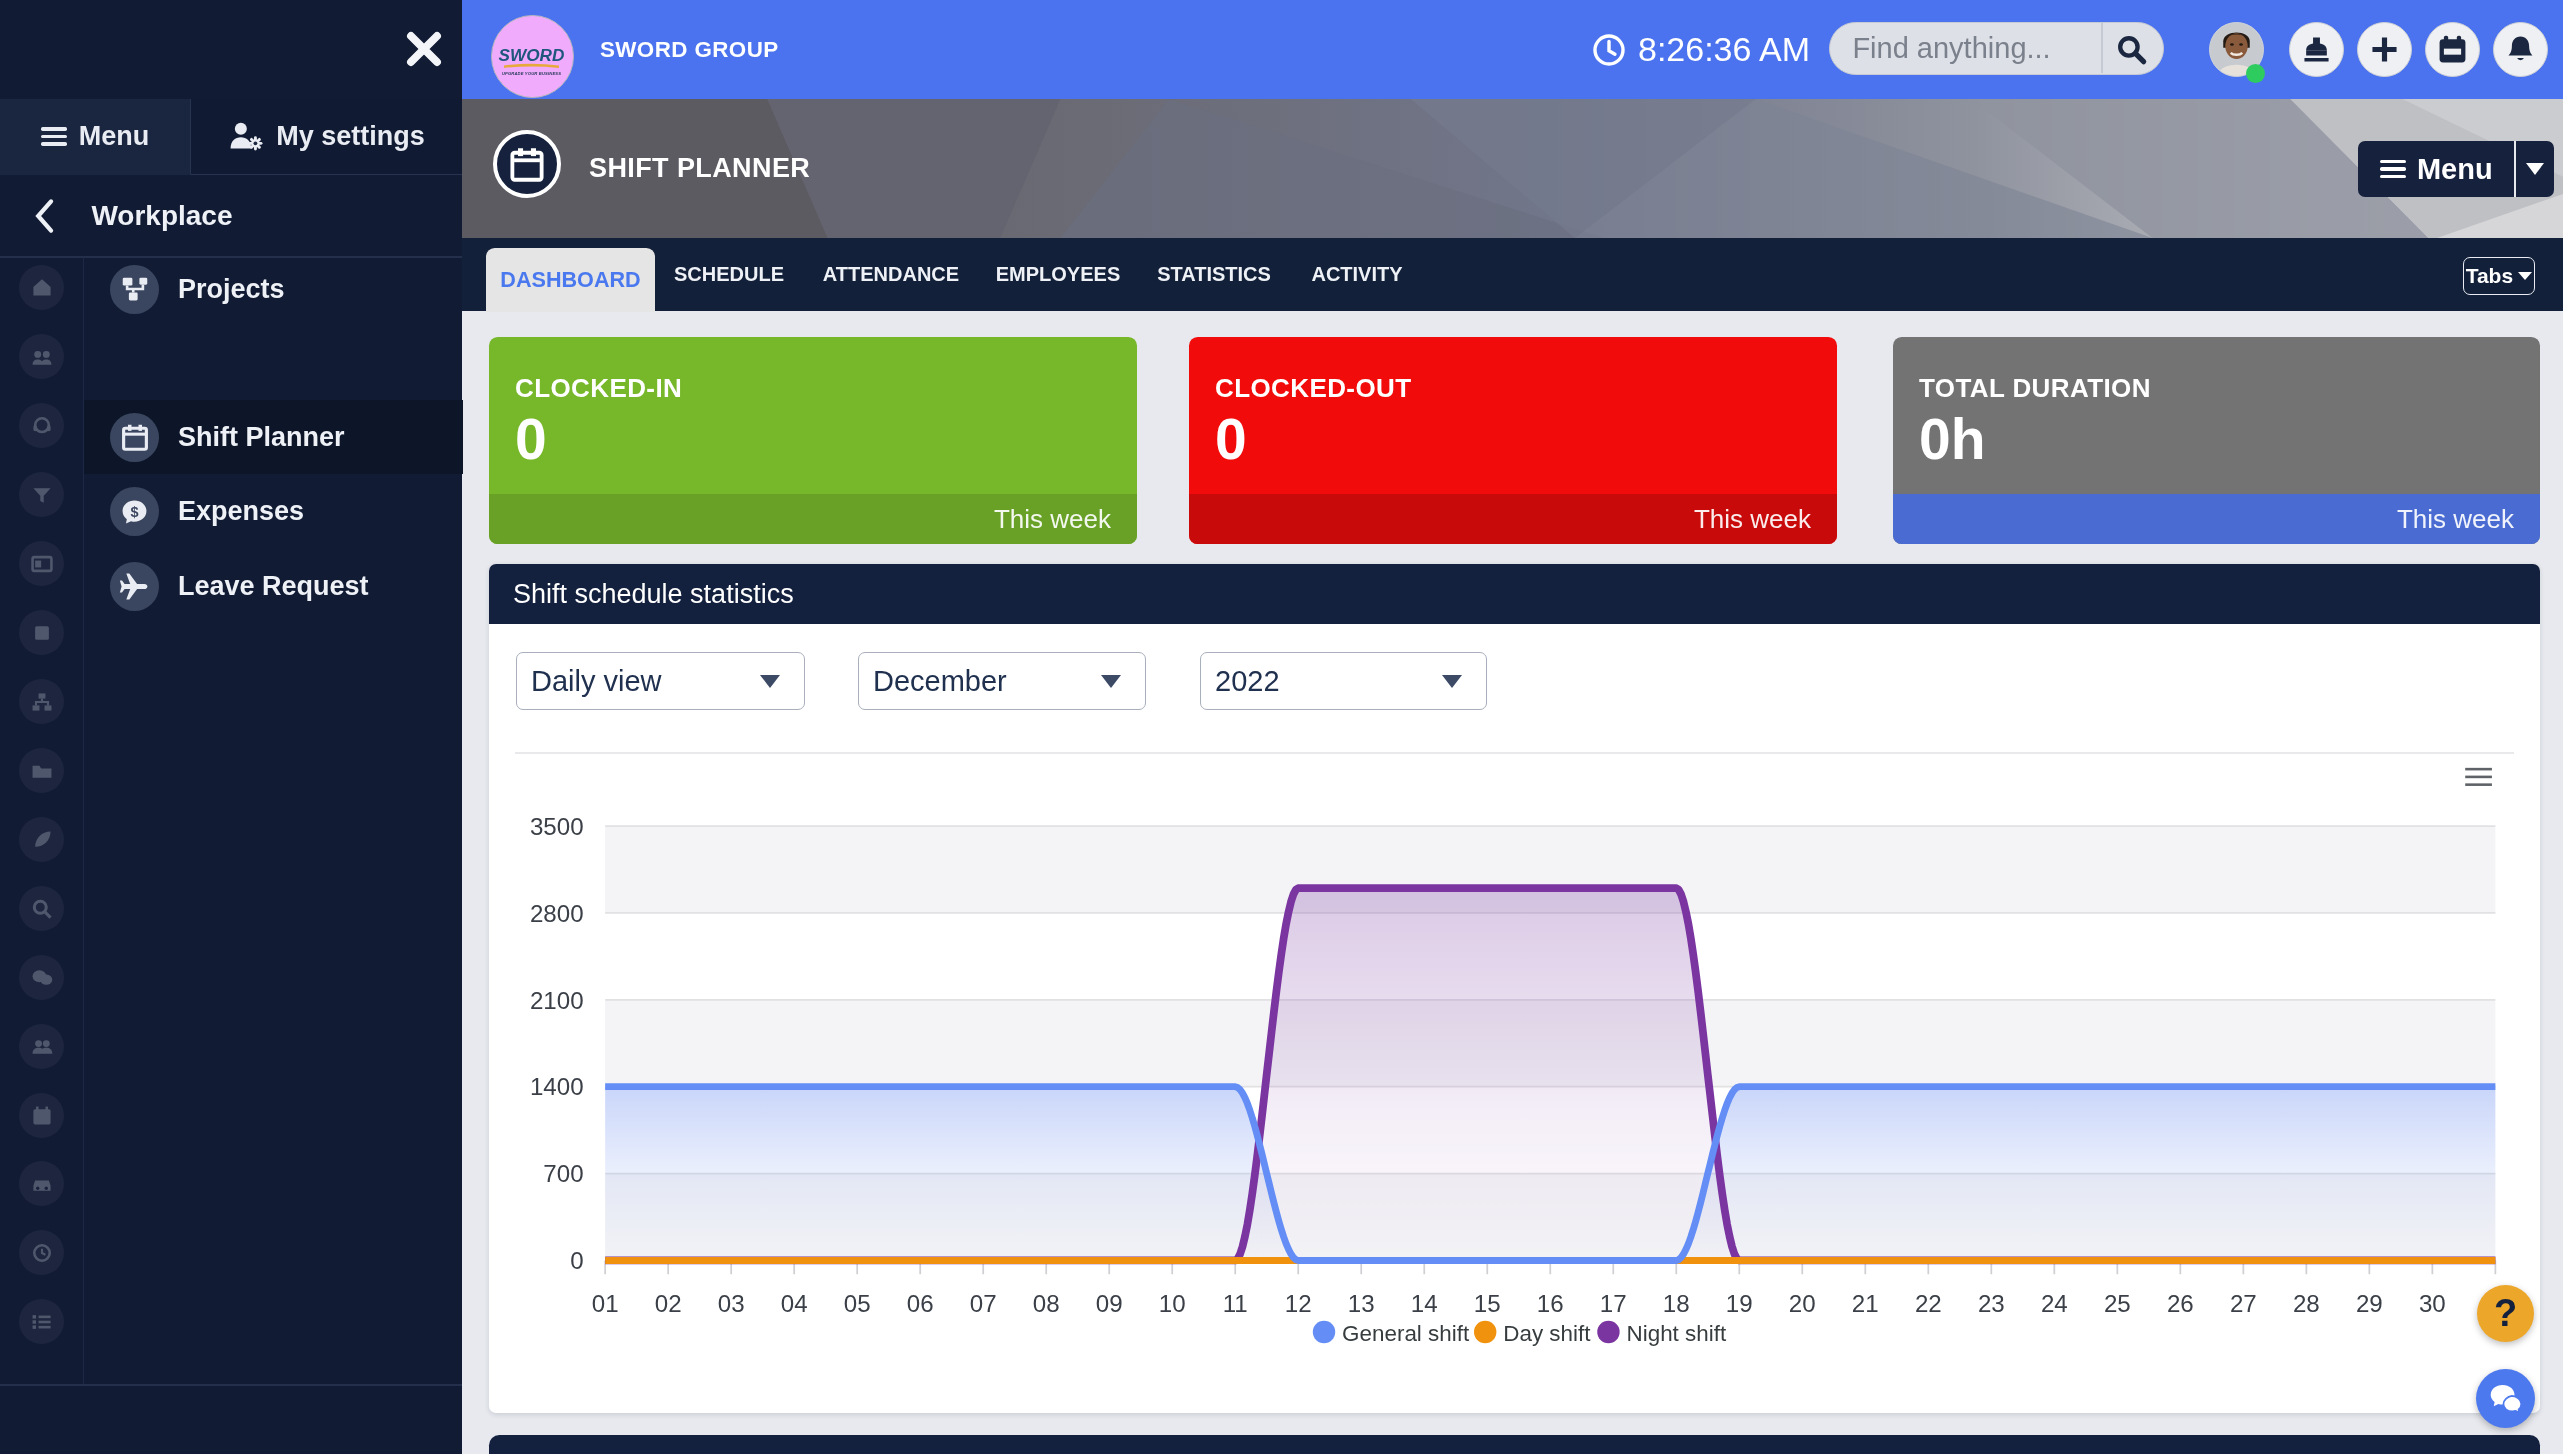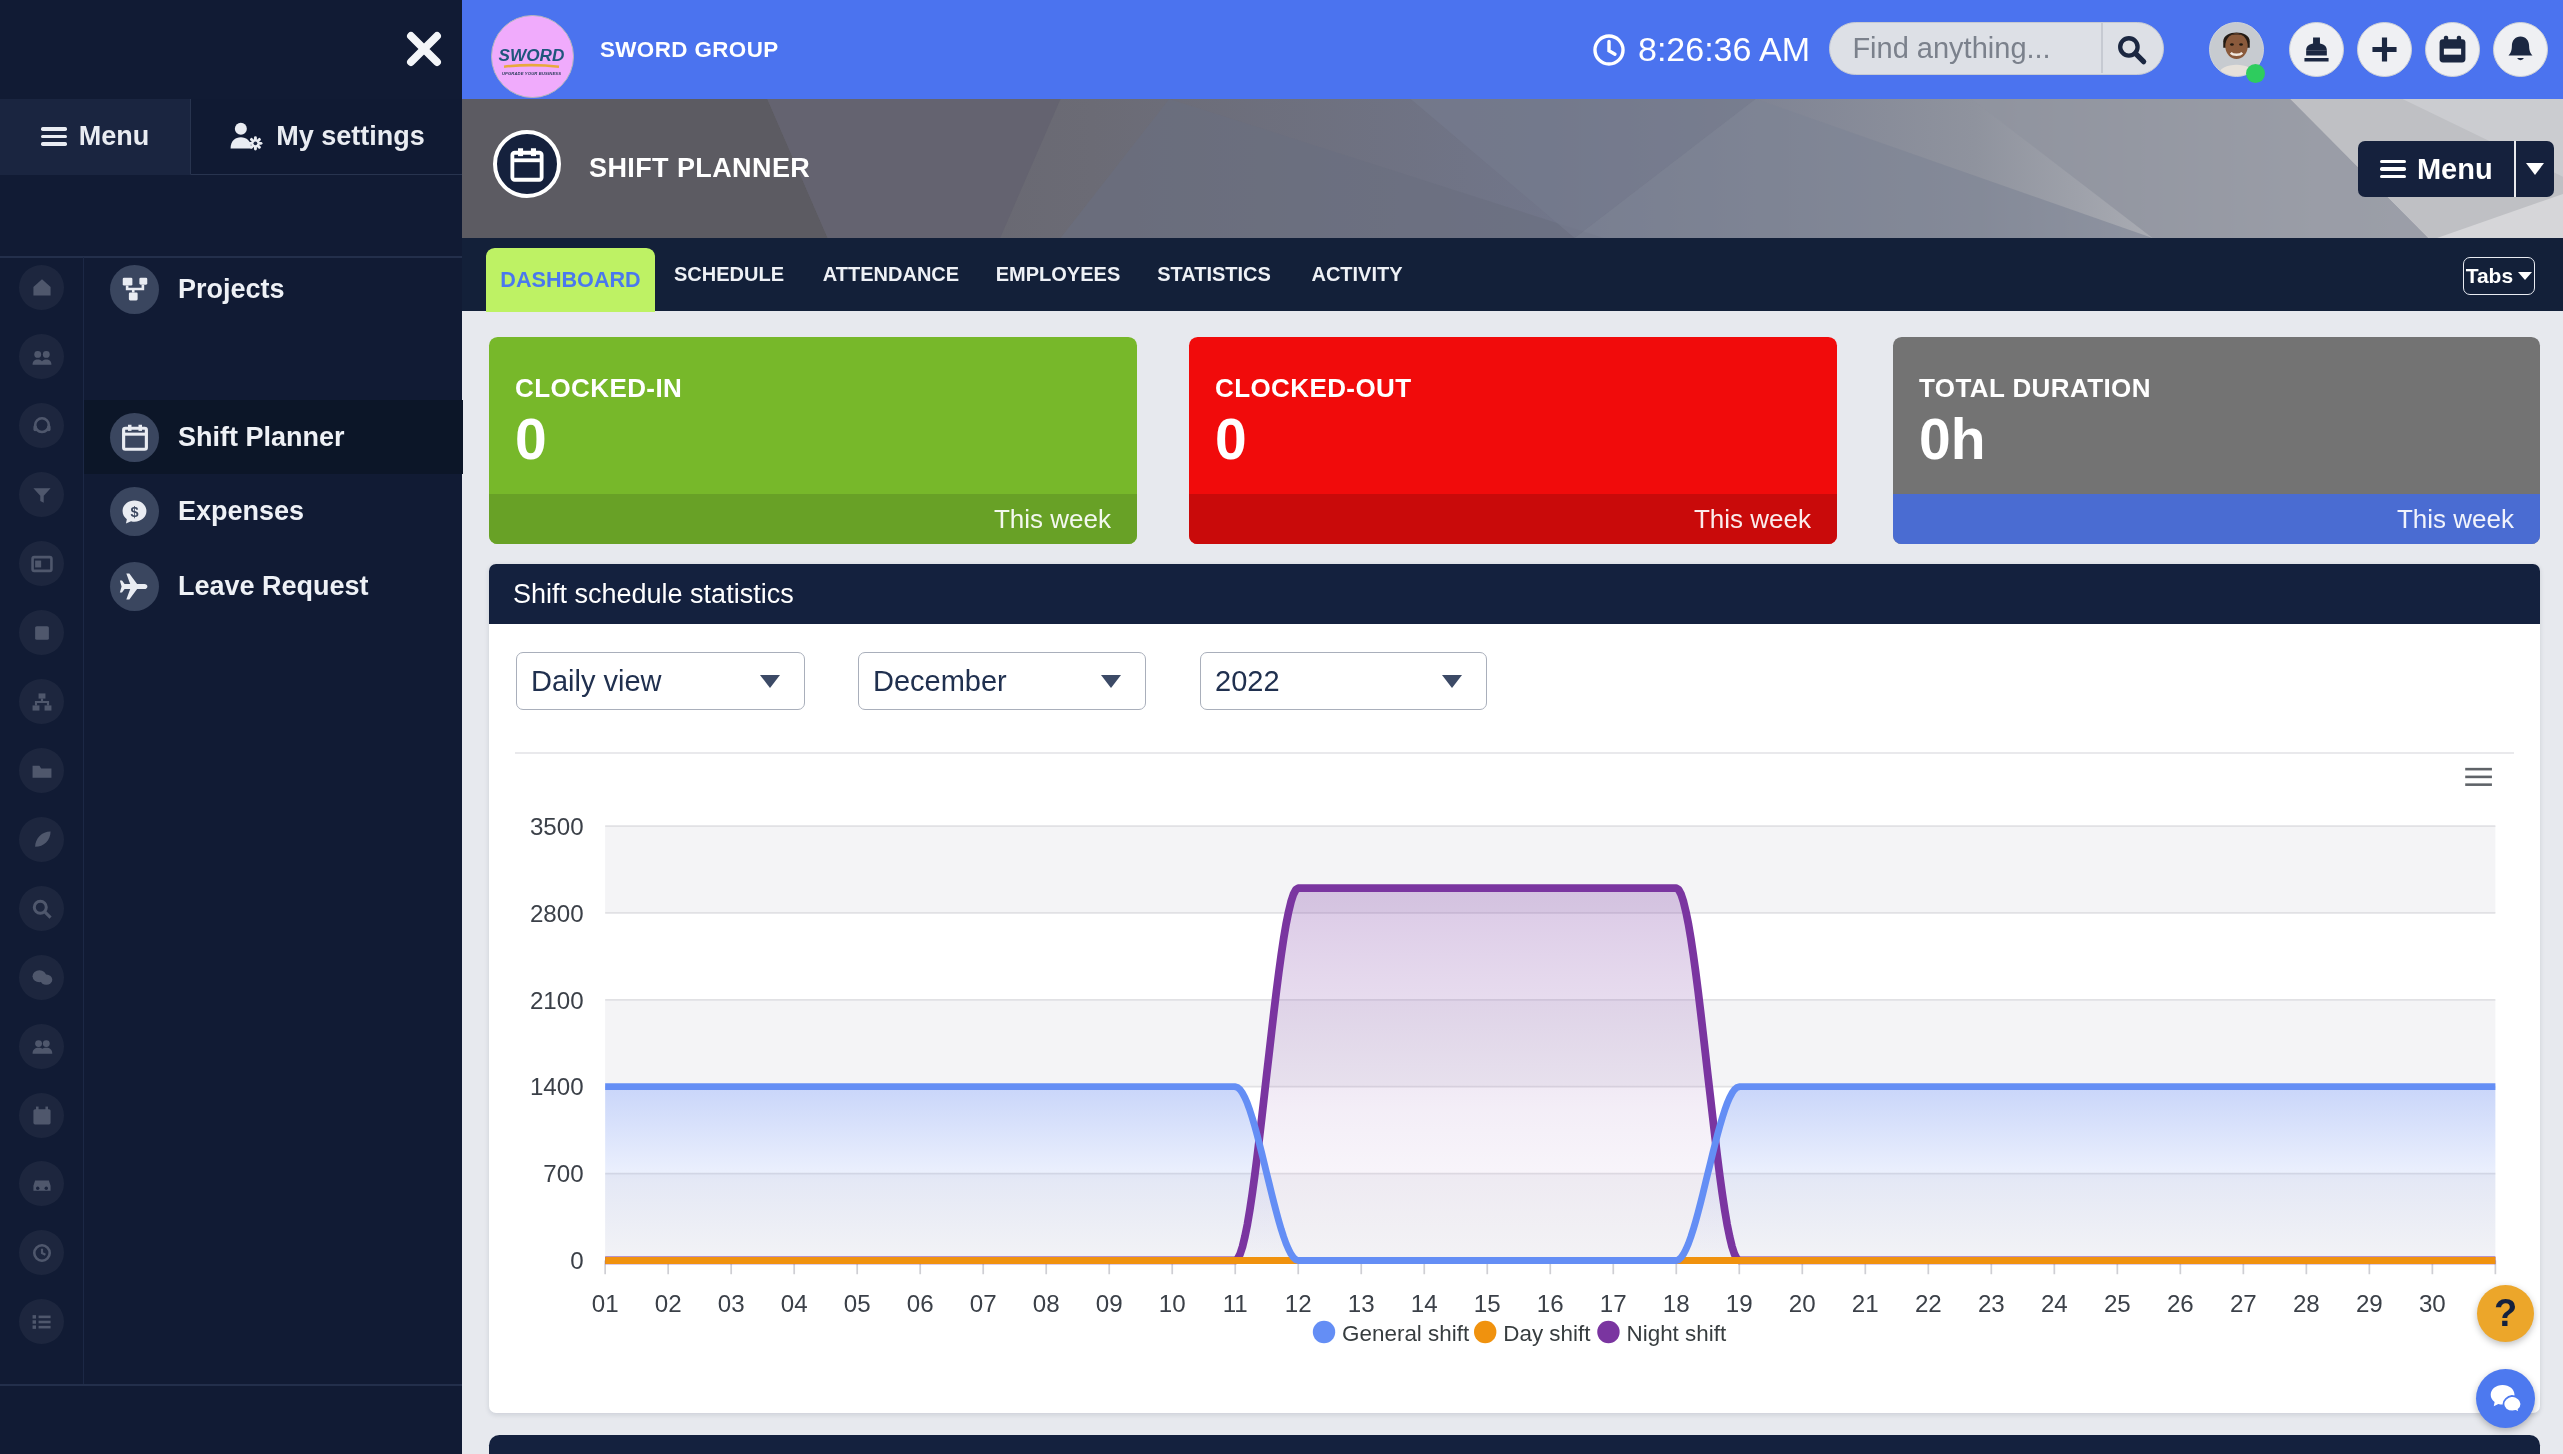--- a/index.html
+++ b/index.html
@@ -36,21 +36,21 @@
 .banner{position:absolute;left:462px;top:99px;width:2101px;height:139px;overflow:hidden}
 .bicircle{position:absolute;left:493px;top:130px;width:68px;height:68px;border-radius:50%;background:#15213d;border:4.3px solid #fff;display:flex;align-items:center;justify-content:center}
 .btitle{position:absolute;left:589px;top:99px;height:139px;display:flex;align-items:center;color:#fff;font-size:27px;font-weight:700;letter-spacing:0.4px}
 .menubtn{position:absolute;left:2358px;top:141px;width:196px;height:56px;background:#15213d;border-radius:7px;display:flex;align-items:center;color:#fff}
 .menubtn .lab{flex:1;display:flex;align-items:center;justify-content:center;gap:11.2px;font-size:29px;font-weight:700}
 .menubtn .sep{width:1.7px;height:56px;background:rgba(255,255,255,0.9)}
 .menubtn .car{width:38px;display:flex;align-items:center;justify-content:center}
 .caret{width:0;height:0;border-left:9.5px solid transparent;border-right:9.5px solid transparent;border-top:12px solid #fff}
 
 .tabbar{position:absolute;left:462px;top:238px;width:2101px;height:73px;background:#132039}
-.atab{position:absolute;left:24px;top:9.5px;width:169px;height:64px;background:#bef264;border-radius:8.6px 8.6px 0 0;display:flex;align-items:center;justify-content:center;color:#4a78ee;font-size:21.6px;font-weight:700}
+.atab{position:absolute;left:24px;top:9.5px;width:169px;height:64px;background:#e5e5e5;border-radius:8.6px 8.6px 0 0;display:flex;align-items:center;justify-content:center;color:#4a78ee;font-size:21.6px;font-weight:700}
 .ttab{position:absolute;top:0;height:73px;display:flex;align-items:center;color:#eef1f6;font-size:20px;font-weight:600;transform:translateX(-50%)}
 .tabsbtn{position:absolute;left:2001px;top:19px;width:72px;height:38px;border:1.7px solid #e8ebf2;border-radius:7px;display:flex;align-items:center;justify-content:center;gap:5.2px;color:#fff;font-size:21px;font-weight:600}
 .tabsbtn .c{width:0;height:0;border-left:7px solid transparent;border-right:7px solid transparent;border-top:8.6px solid #fff}
 
 .card{position:absolute;top:337px;height:207px;border-radius:8.6px;overflow:hidden;color:#fff}
 .card .t{position:absolute;left:26px;top:36px;font-size:26px;font-weight:700;letter-spacing:0.4px}
 .card .n{position:absolute;left:26px;top:407px;top:69px;font-size:57px;font-weight:700}
 .card .f{position:absolute;left:0;bottom:0;width:100%;height:50px;line-height:50px;text-align:right;padding-right:26px;font-size:26px;color:rgba(255,255,255,0.92)}
 
 .panel{position:absolute;left:489px;top:564px;width:2051px;height:849px;background:#fff;border-radius:7px;box-shadow:0 1.7px 5.2px rgba(20,30,60,0.12)}
@@ -87,20 +87,23 @@
               <line x1="25.5" y1="26" x2="38.5" y2="26"></line>
               <line x1="27.4" y1="21.4" x2="36.6" y2="30.6"></line>
               <line x1="36.6" y1="21.4" x2="27.4" y2="30.6"></line>
             </g>
             <circle cx="32" cy="26" r="4.6" fill="#e9ecf2"></circle>
             <circle cx="32" cy="26" r="2.2" fill="#1a2540"></circle>
           </svg>
       My settings</div>
       </div>
   </div>
+  <div class="workplace"><svg style="margin-left:33px;margin-right:36px" width="22.4" height="36" viewBox="0 0 26 42">
+        <path d="M21 4 L6 21 L21 38" stroke="#eef1f6" stroke-width="5" fill="none" stroke-linecap="round"></path>
+      </svg>Workplace</div>
   <div class="sb-div" style="top:256px"></div>
   <div class="rail">
       <div class="ric" style="top:7.8px">
         <svg width="24" height="24" viewBox="0 0 28 28">
           <path d="M4 14 L14 5 L24 14 L24 24 L4 24 Z" fill="#cfd6e4"></path>
         </svg>
       </div>
 <div class="ric" style="top:77px">
         <svg width="24" height="24" viewBox="0 0 28 28">
           <circle cx="9" cy="11" r="4" fill="#cfd6e4"></circle>

